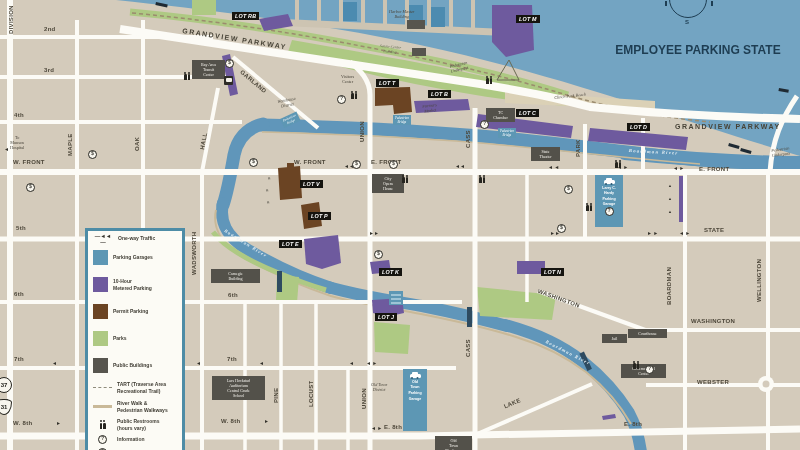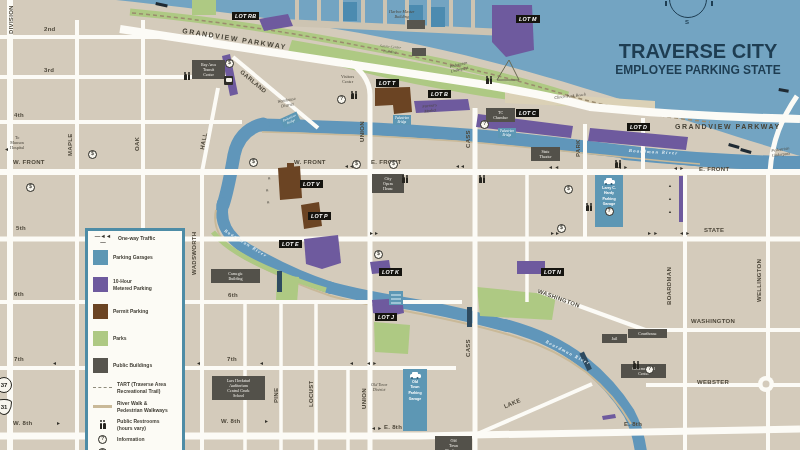--- a/index.html
+++ b/index.html
@@ -600,15 +600,14 @@
       </div>
     </div>
   </div>
 
 <div id="compass"></div>
 <i class="tick" style="left:665px;top:1px"></i>
 <i class="tick" style="left:711px;top:1px"></i>
 <span id="compass-s">S</span>
 
 <div id="title">
-  <h1>TRAVERSE CITY</h1>
   <h2>EMPLOYEE PARKING STATE</h2>
 </div>
 
 </body></html>

